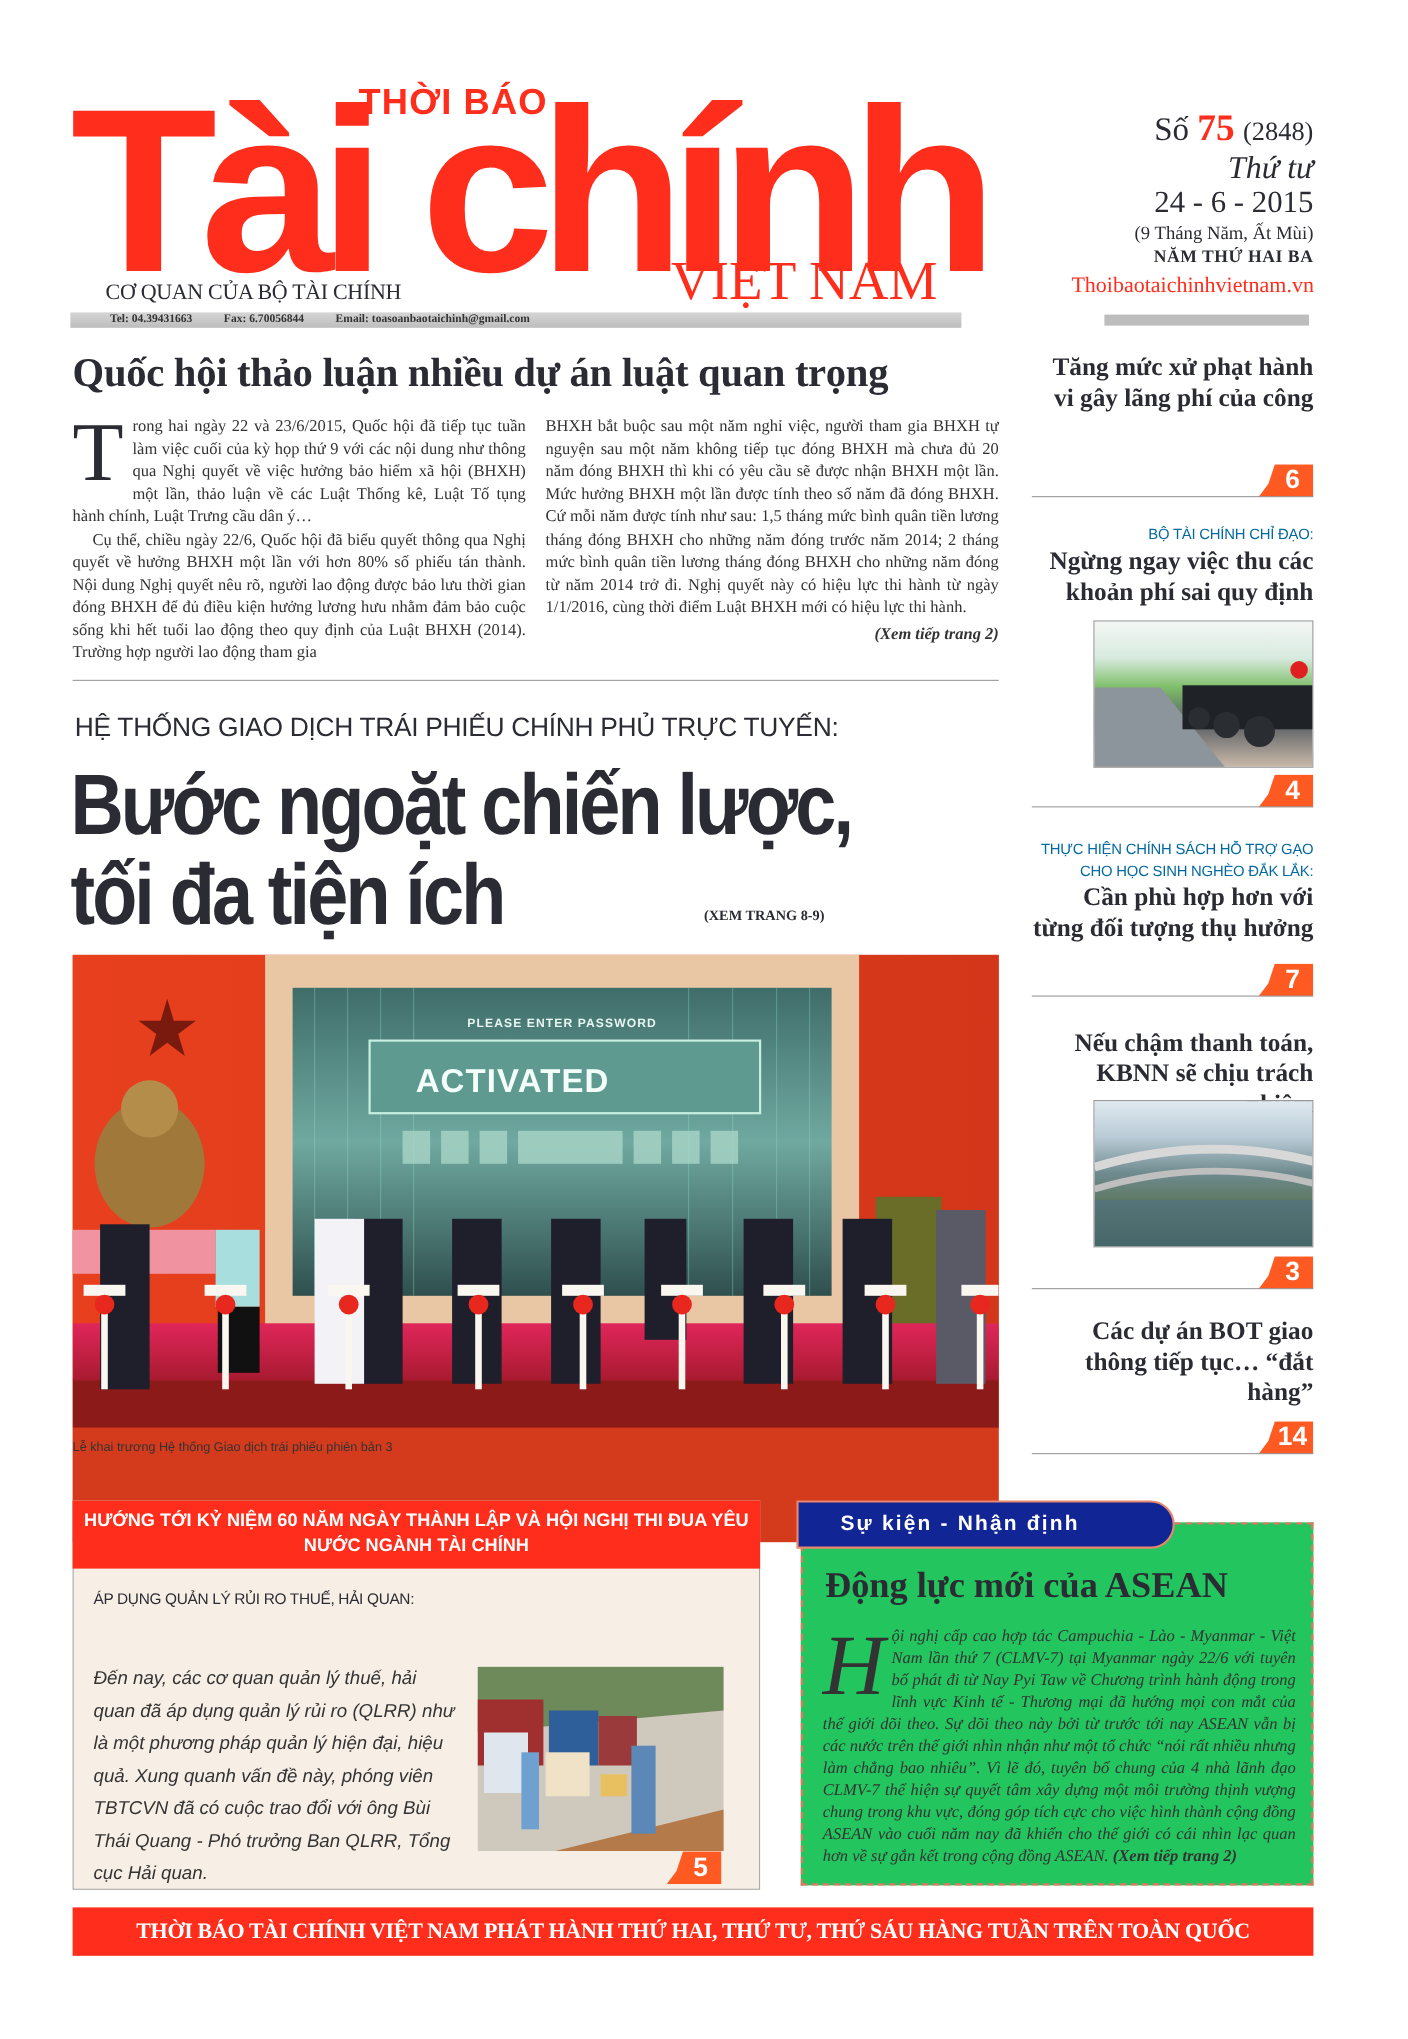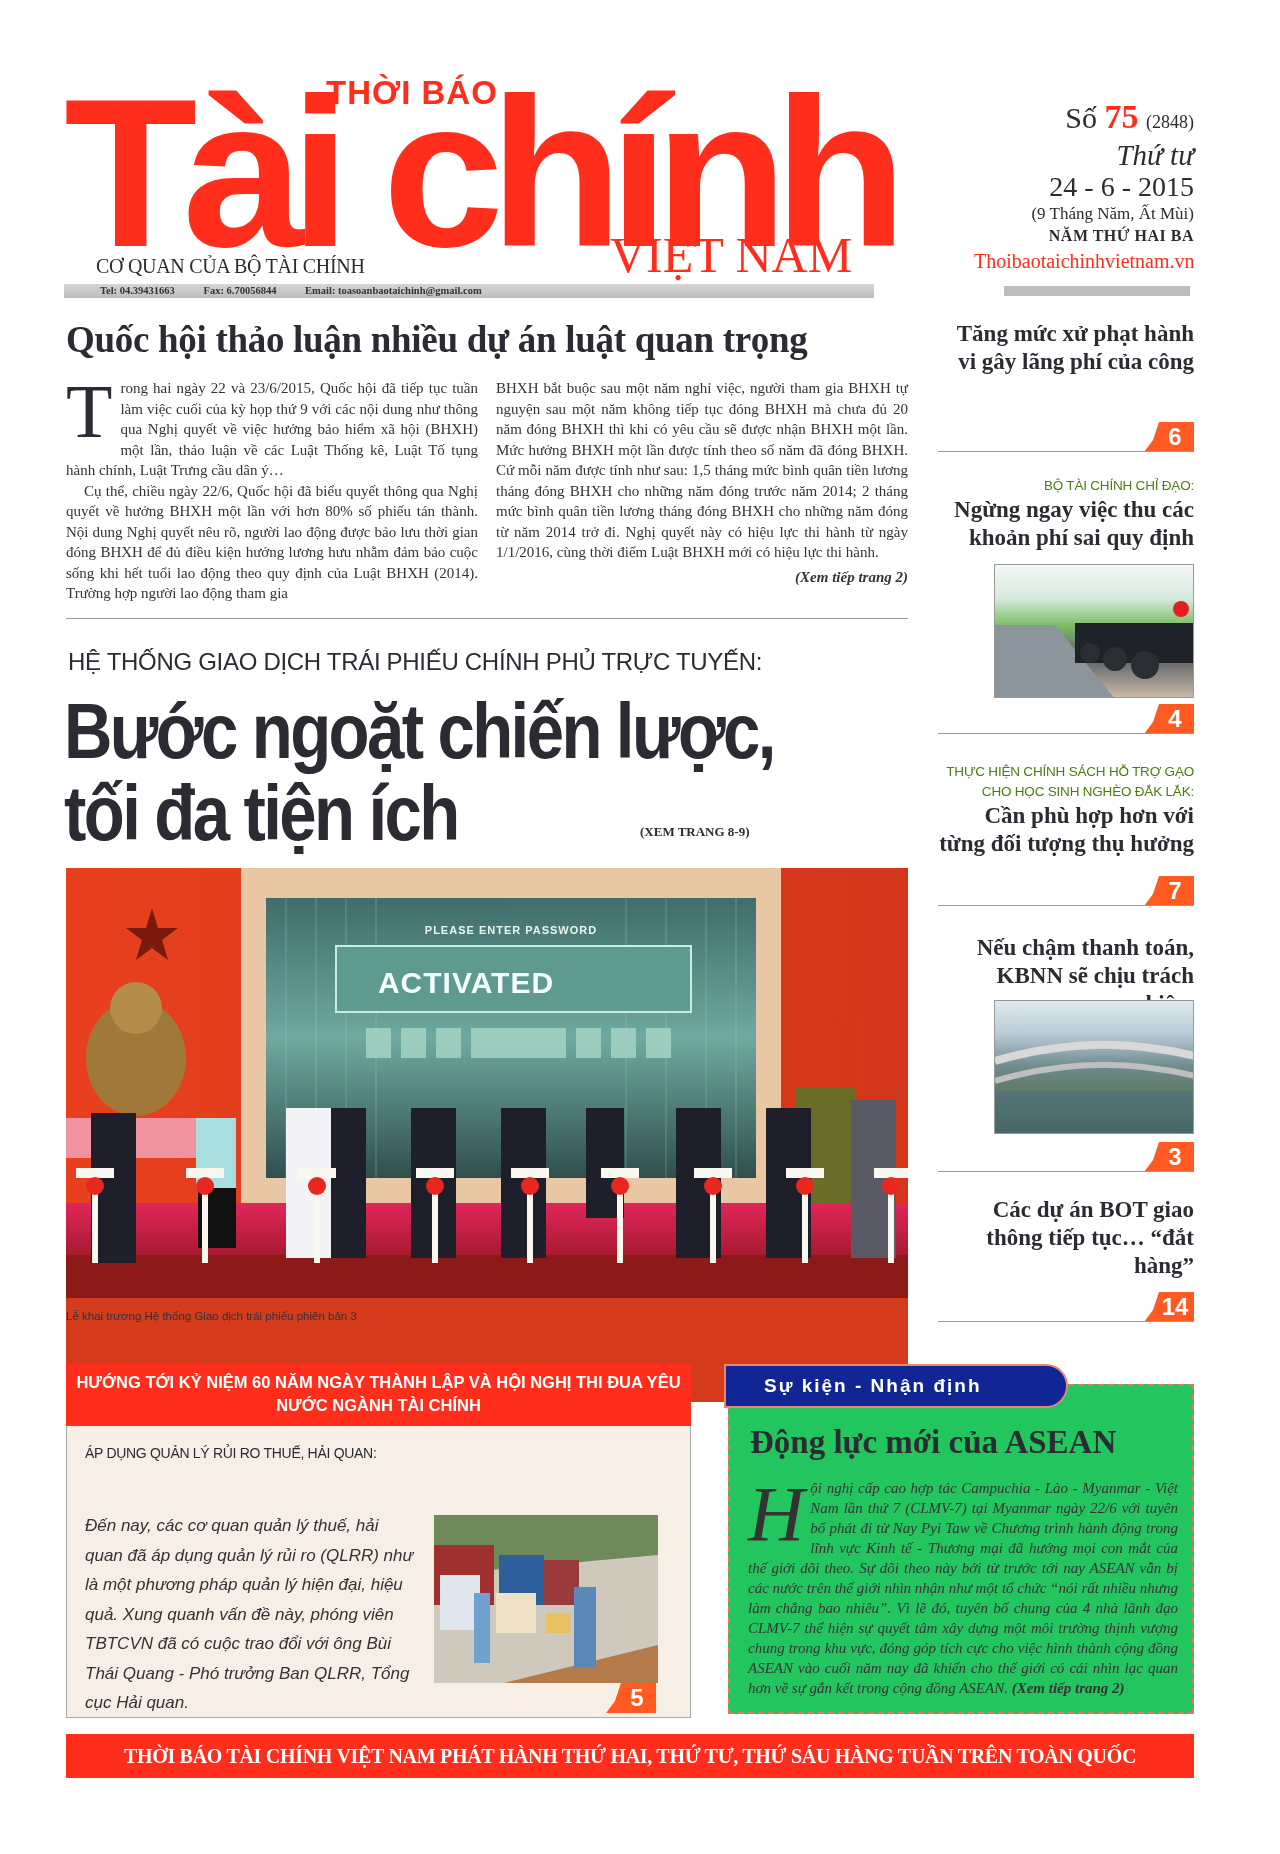--- a/index.html
+++ b/index.html
@@ -11,21 +11,21 @@
   .logo-big { left: 64px; top: 60px; width: 810px; height: 200px; }
   .logo-big .brand { position: absolute; left: 0; top: 28px; font-family: "Liberation Sans", sans-serif; font-weight: 900; font-size: 212px; line-height: 170px; color: #ff2d1b; letter-spacing: -14px; transform: scaleX(1.03); transform-origin: left; }
   .logo-big .pre { position: absolute; left: 262px; top: 14px; font-family: "Liberation Sans", sans-serif; font-weight: 900; font-size: 33px; color: #ff2d1b; letter-spacing: 1px; }
   .logo-big .vn { position: absolute; left: 546px; top: 170px; font-family: "Liberation Serif", serif; font-size: 50px; line-height: 50px; color: #ff2d1b; letter-spacing: 0px; }
   .logo-big .agency { position: absolute; left: 32px; top: 195px; font-size: 20px; color: #2b2c33; letter-spacing: -0.3px; }
   .contact-bar { left: 64px; top: 284px; width: 810px; height: 14px; background: linear-gradient(#d5d5d5,#bdbdbd); font-family: "Liberation Serif", serif; font-weight: bold; font-size: 10.5px; line-height: 14px; color: #333; padding-left: 36px; white-space: nowrap; }
   .contact-bar span { margin-right: 26px; }
   .issue { right: 86px; top: 100px; width: 220px; text-align: right; color: #2b2c33; }
   .issue .no { font-size: 30px; line-height: 34px; }
   .issue .no b { color: #ff2d1b; font-size: 34px; }
-  .issue .no small { font-size: 18px; }
+  .issue .no small { font-size: 24px; }
   .issue .day { font-style: italic; font-size: 29px; line-height: 32px; }
   .issue .date { font-size: 28px; line-height: 32px; }
   .issue .lunar { font-size: 17px; line-height: 22px; }
   .issue .year { font-weight: bold; font-size: 16px; line-height: 22px; letter-spacing: 0.5px; }
   .issue .site { color: #ff2d1b; font-weight: normal; font-size: 20px; line-height: 28px; }
   .issue-bar { left: 1004px; top: 286px; width: 186px; height: 10px; background: #bdbdbd; }
 
   
   .lead-title { left: 66px; top: 318px; font-weight: bold; font-size: 37px; letter-spacing: -0.3px; color: #2b2c33; white-space: nowrap; }
   .body-col { font-size: 15px; line-height: 20.5px; color: #333; text-align: justify; }
@@ -40,21 +40,21 @@
   .kicker-sans { font-family: "Liberation Sans", sans-serif; color: #2b2c33; letter-spacing: -0.3px; }
   .feat-kicker { left: 68px; top: 648px; font-size: 24px; }
   .feat-title { left: 64px; top: 690px; font-family: "Liberation Sans", sans-serif; font-weight: bold; font-size: 78px; line-height: 82px; color: #2b2c33; letter-spacing: -3px; transform: scaleX(0.86); transform-origin: left; white-space: nowrap; }
   .feat-see { left: 640px; top: 824px; font-weight: bold; font-size: 13px; }
   .photo-main { left: 66px; top: 868px; width: 842px; height: 534px; overflow: hidden; background: #d43a1c; }
   .caption { left: 66px; top: 1310px; font-family: "Liberation Sans", sans-serif; font-size: 11.5px; color: #333; }
 
   
   .side { left: 938px; width: 256px; }
   .side-title { text-align: right; font-weight: bold; font-size: 23px; line-height: 28px; color: #2b2c33; }
-  .side-kicker { text-align: right; font-family: "Liberation Sans", sans-serif; font-size: 13.5px; line-height: 20px; color: #4d7c0f; letter-spacing: -0.2px; }
+  .side-kicker { text-align: right; font-family: "Liberation Sans", sans-serif; font-size: 13.5px; line-height: 20px; color: #0369a1; letter-spacing: -0.2px; }
   .page-tag { position: absolute; right: 0; width: 50px; height: 30px; background: #ff5a22; color: #fff; font-family: "Liberation Sans", sans-serif; font-weight: bold; font-size: 24px; line-height: 30px; text-align: center; padding-left: 12px; clip-path: polygon(30% 0, 100% 0, 100% 100%, 0 100%, 18% 60%); }
   .side-rule { position: absolute; left: 0; right: 0; height: 1px; background: #9a9a9a; }
   .thumb { position: absolute; right: 0; width: 200px; border: 1px solid #999; overflow: hidden; }
 
   
   .box-left { left: 66px; top: 1364px; width: 625px; height: 354px; background: #f7efe6; border: 1px solid #aaa; }
   .box-left-head { position: absolute; left: -1px; top: -1px; width: 625px; height: 62px; background: #ff2d1b; color: #fff; font-family: "Liberation Sans", sans-serif; font-weight: bold; font-size: 16.5px; line-height: 23px; text-align: center; padding-top: 7px; }
   .box-left .kick { position: absolute; left: 18px; top: 80px; font-size: 14px; }
   .box-left .ttl { position: absolute; left: 18px; top: 96px; font-weight: bold; font-size: 30px; color: #2b2c33; white-space: nowrap; }
   .box-left .txt { position: absolute; left: 18px; top: 146px; width: 335px; font-family: "Liberation Sans", sans-serif; font-style: italic; font-size: 17px; line-height: 29.5px; color: #333; }

